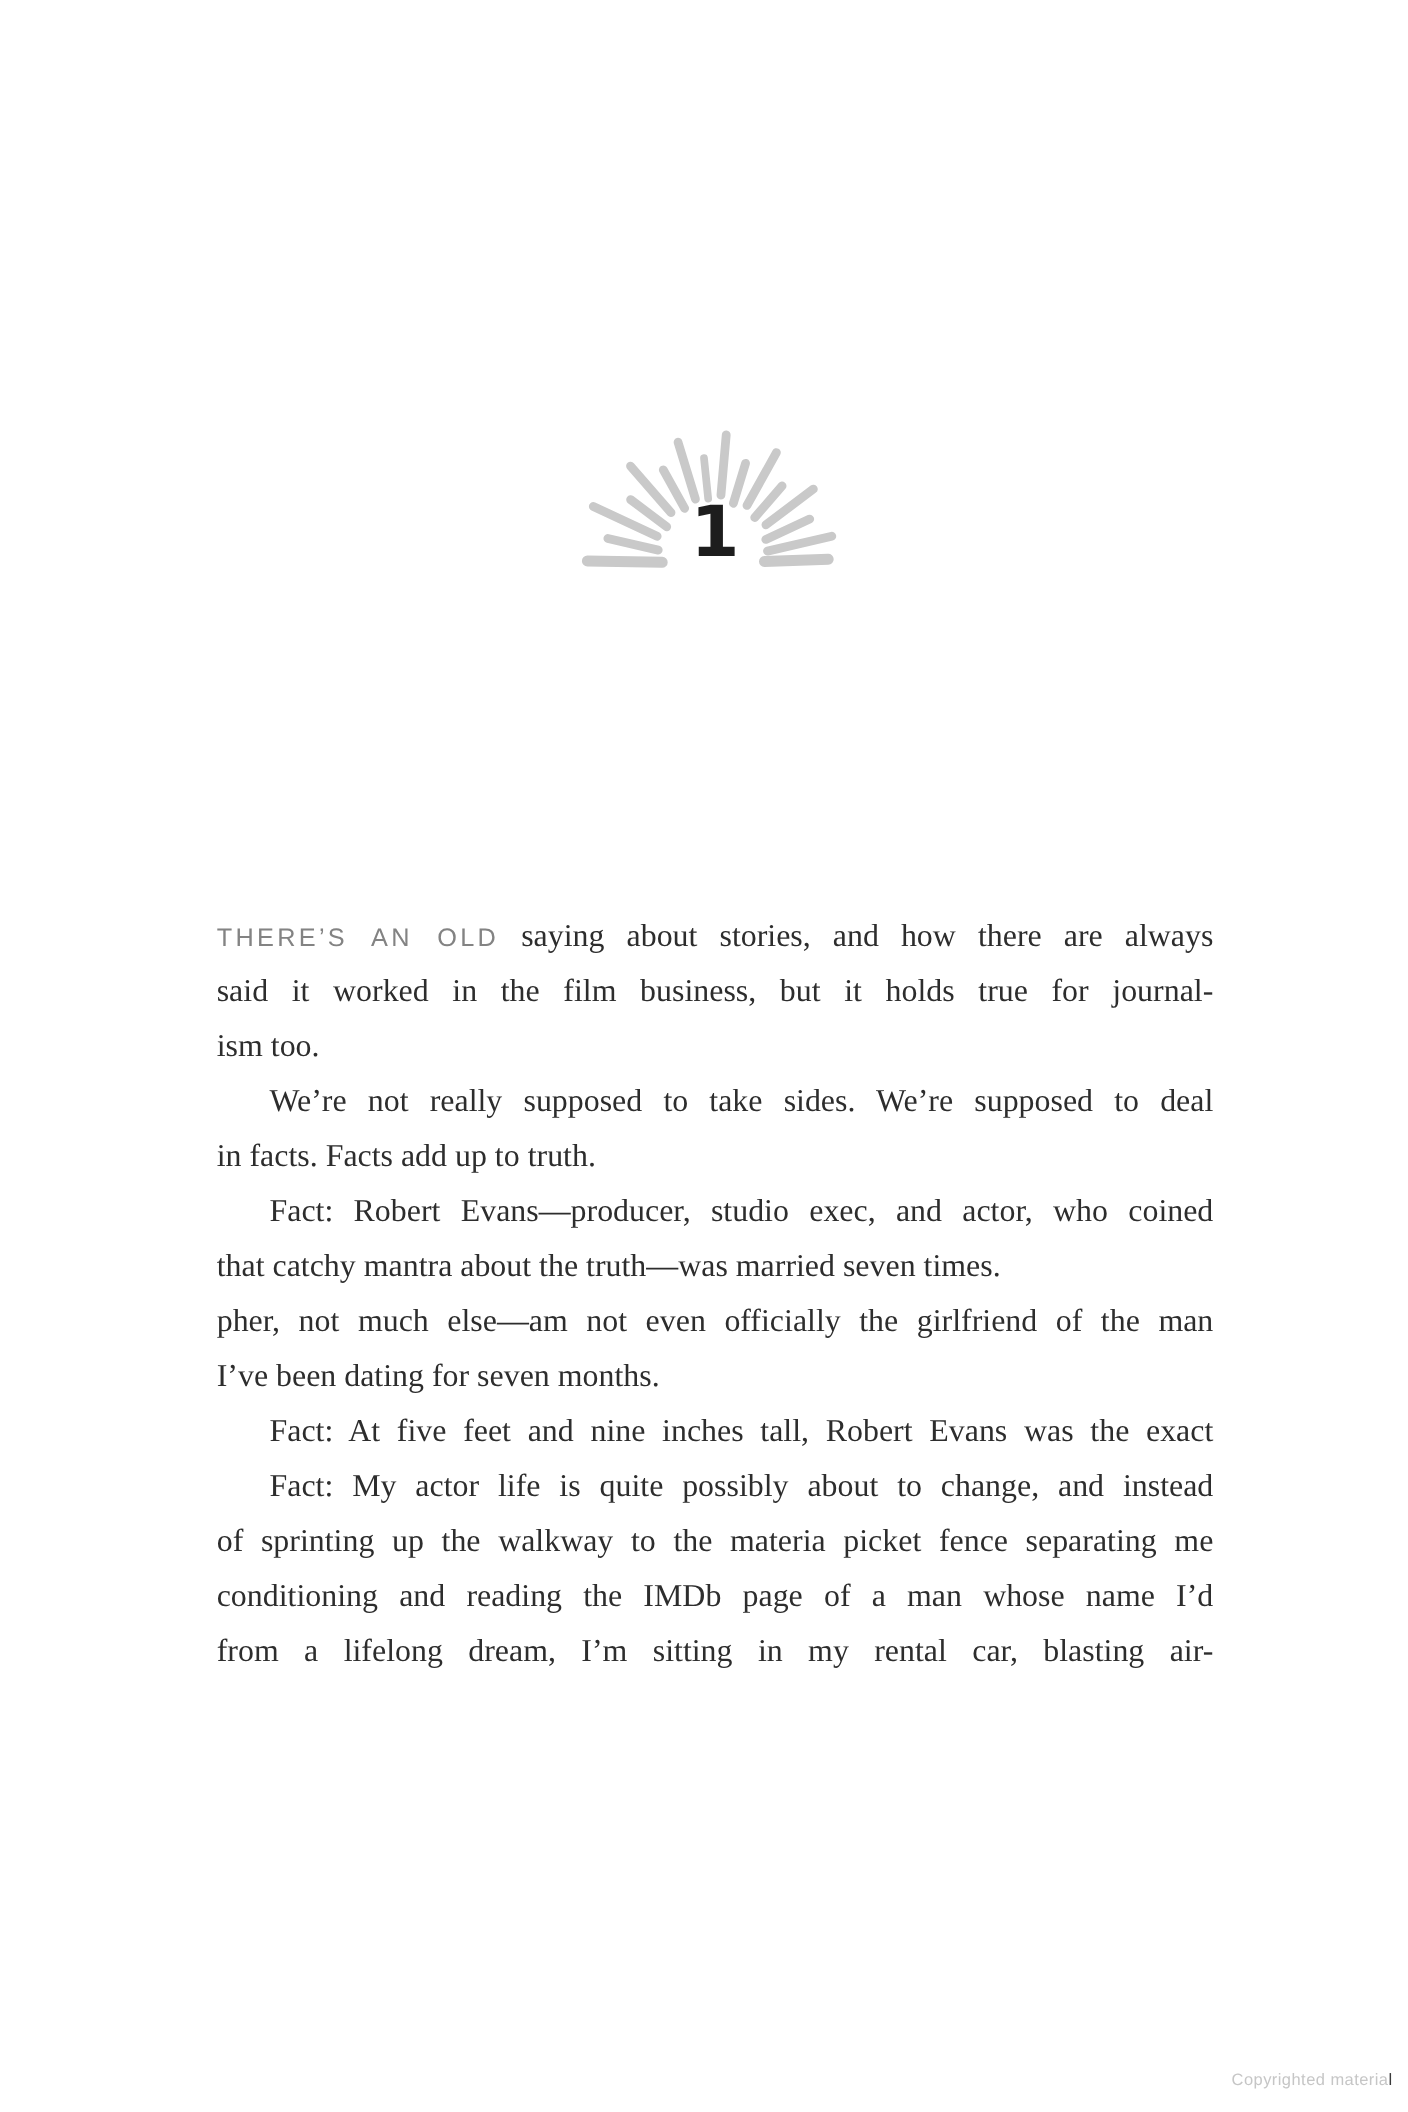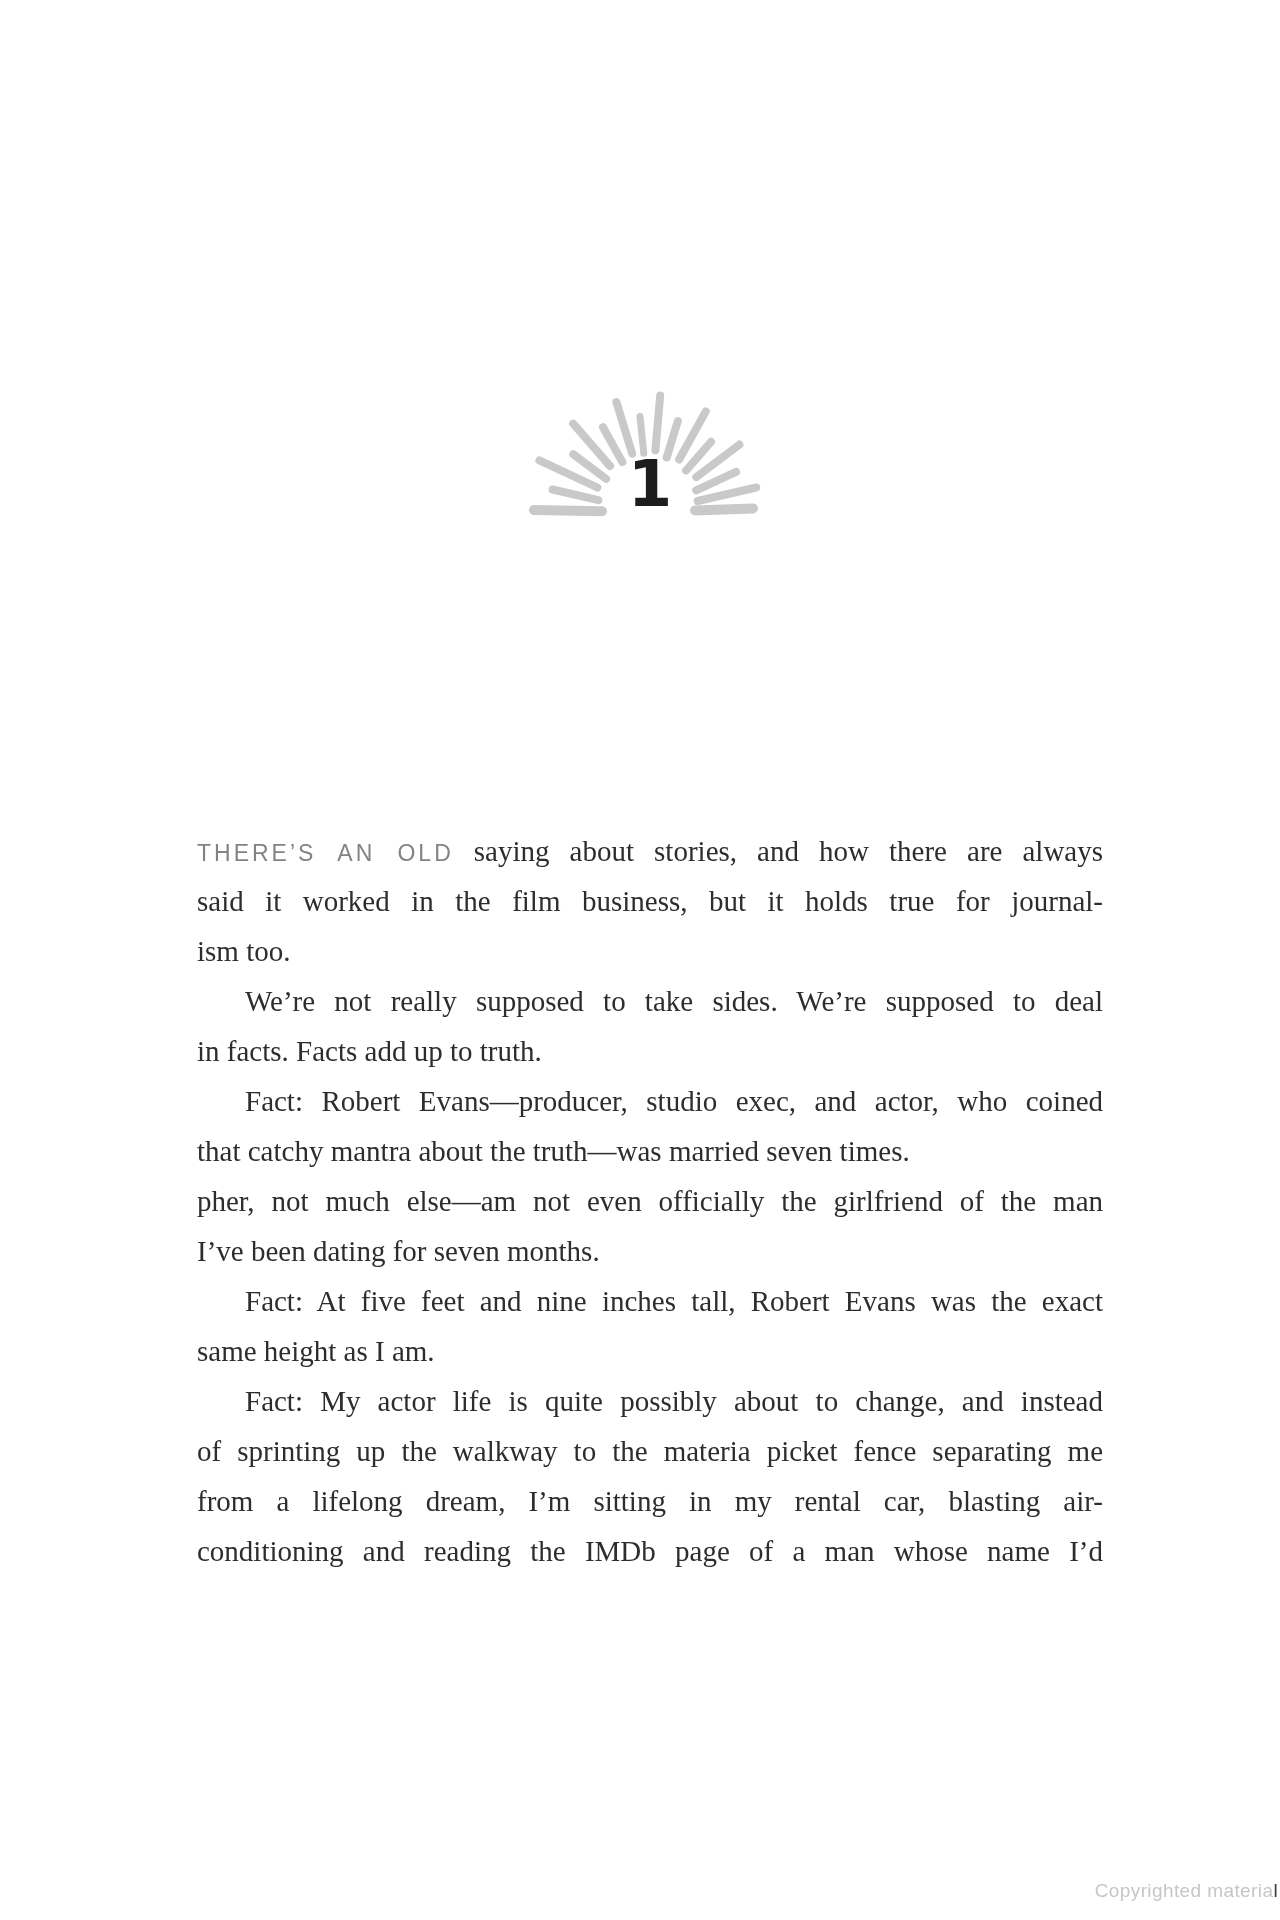--- a/index.html
+++ b/index.html
@@ -40,23 +40,23 @@
   .line.indent { text-indent:48px; }
   .seg-lead {
     font-family:"Liberation Sans", sans-serif;
     font-size:23px;
     letter-spacing:3px;
     color:#838383;
   }
   .seg-i { font-style:italic; }
   
   .watermark {
-    position:absolute; top:1882px; right:2px;
+    position:absolute; top:1882px; right:14px;
     font-family:"Liberation Sans", sans-serif;
-    font-size:19px;
+    font-size:15px;
     line-height:18px;
     letter-spacing:0.4px;
     color:#c6c6c6;
   }
   .watermark .dark { color:#3a3a3a; }
 </style>
 </head>
 <body>
 
 <div class="page">
@@ -87,22 +87,21 @@
       <div class="line"><span class="seg-lead">THERE’S AN OLD</span><span> saying about stories, and how there are always</span></div>
       <div class="line"><span>said it worked in the film business, but it holds true for journal-</span></div>
       <div class="line end"><span>ism too.</span></div>
       <div class="line indent"><span>We’re not really supposed to take sides. We’re supposed to deal</span></div>
       <div class="line end"><span>in facts. Facts add up to truth.</span></div>
       <div class="line indent"><span>Fact: Robert Evans—producer, studio exec, and actor, who coined</span></div>
       <div class="line end"><span>that catchy mantra about the truth—was married seven times.</span></div>
       <div class="line"><span>pher, not much else—am not even officially the girlfriend of the man</span></div>
       <div class="line end"><span>I’ve been dating for seven months.</span></div>
       <div class="line indent"><span>Fact: At five feet and nine inches tall, Robert Evans was the exact</span></div>
-      <div class="line end"><span>same height as I am.</span></div>
       <div class="line indent"><span>Fact: My actor life is quite possibly about to change, and instead</span></div>
       <div class="line"><span>of sprinting up the walkway to the materia picket fence separating me</span></div>
+      <div class="line"><span>conditioning and reading the IMDb page of a man whose name I’d</span></div>
       <div class="line"><span>from a lifelong dream, I’m sitting in my rental car, blasting air-</span></div>
-      <div class="line"><span>conditioning and reading the IMDb page of a man whose name I’d</span></div>
     </div>
 
   <div class="watermark"><span>Copyrighted materia</span><span class="dark">l</span></div>
 
 </div>
 
 </body></html>

